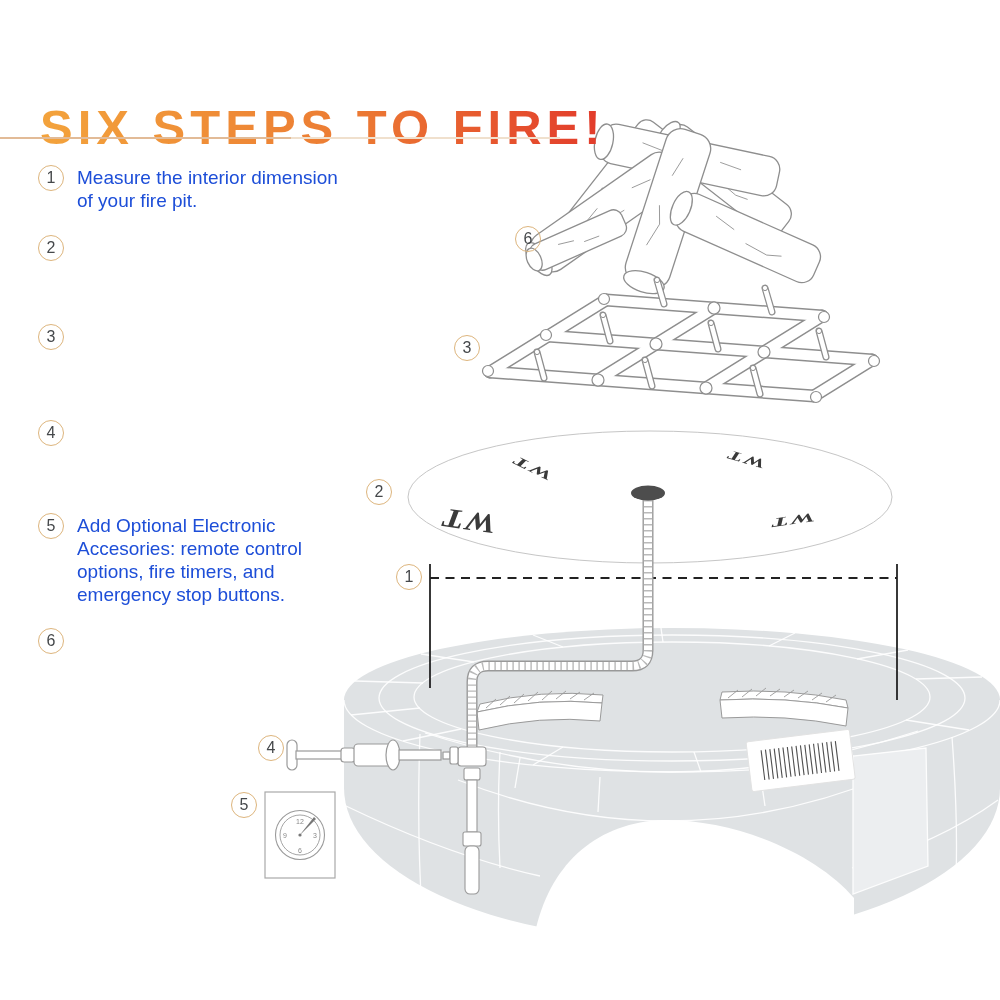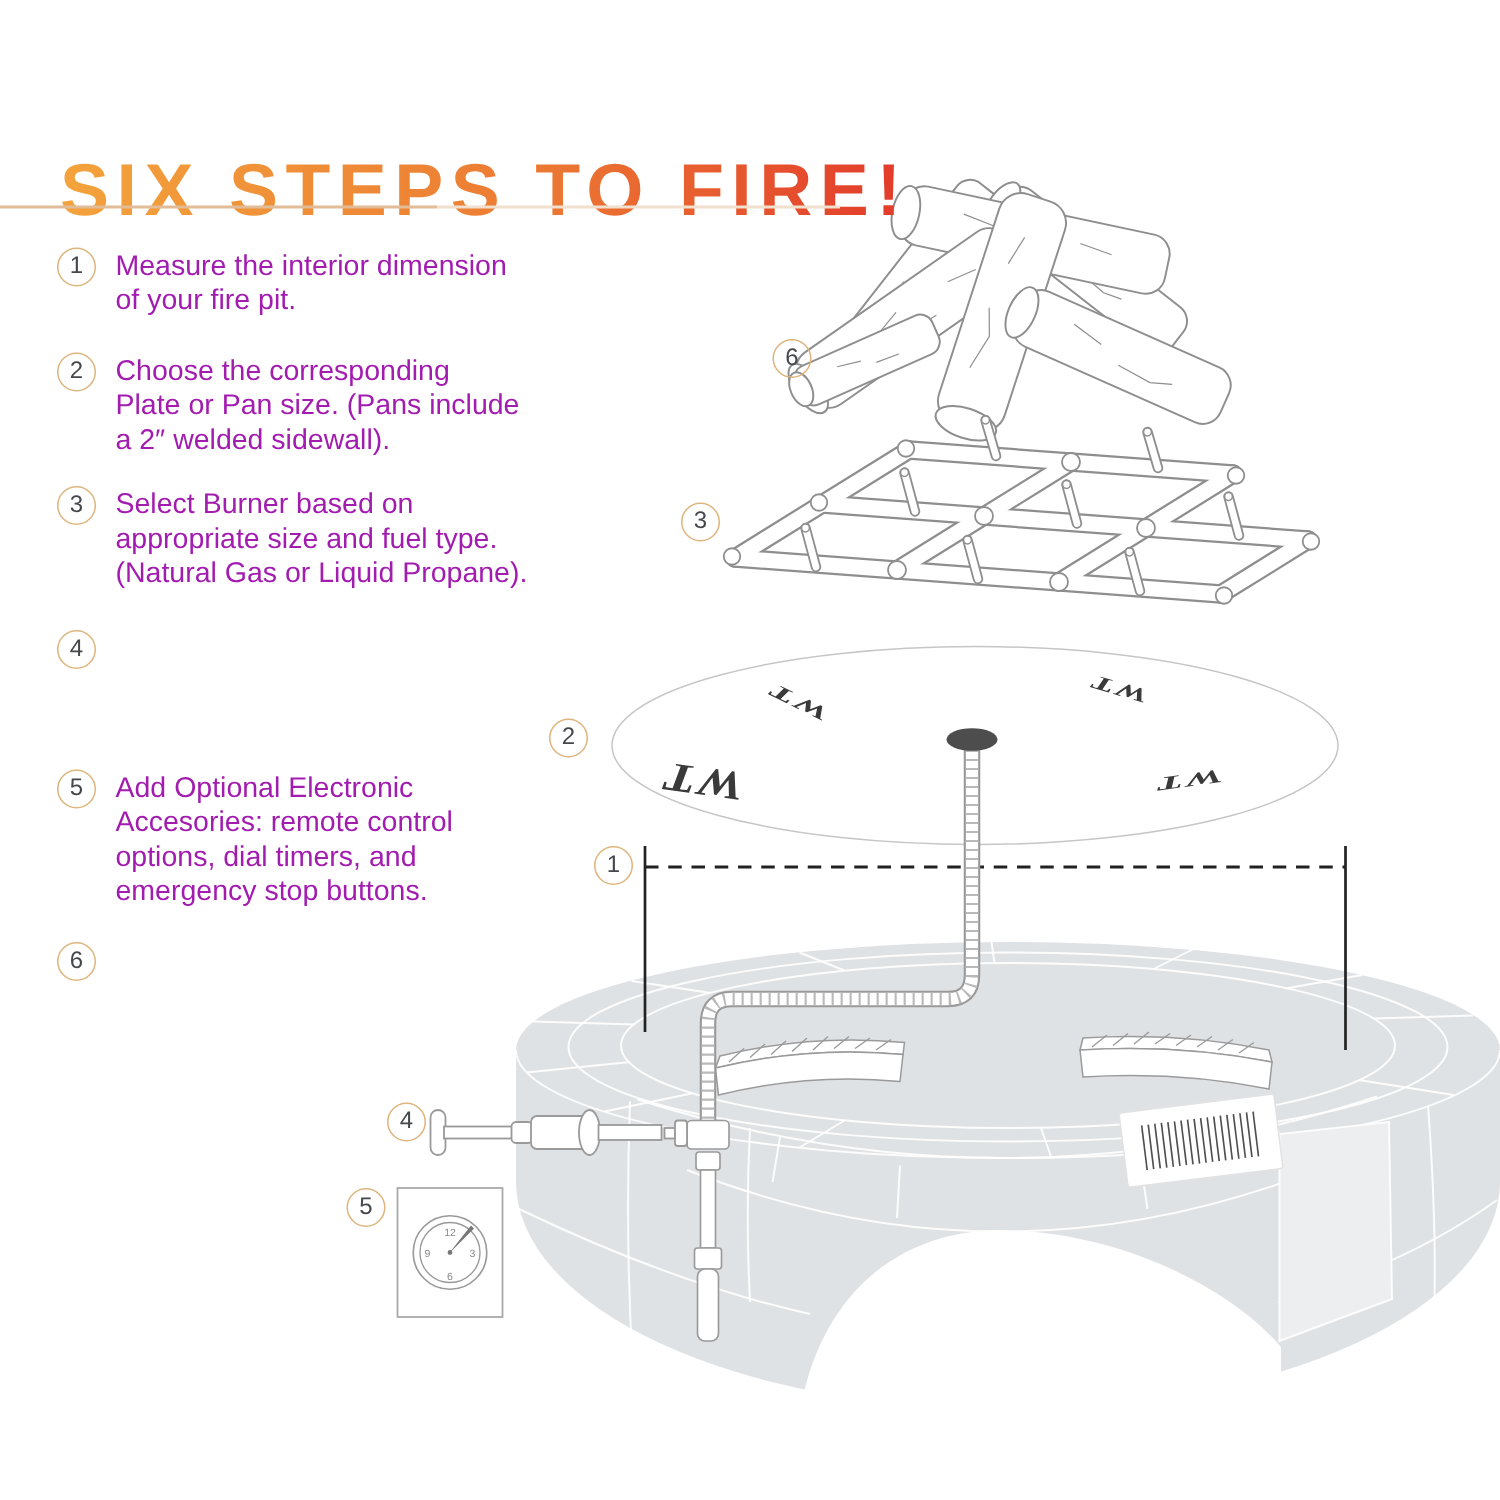--- a/index.html
+++ b/index.html
@@ -8,21 +8,21 @@
   svg{position:absolute;left:0;top:0;}
   .title{position:absolute;left:40px;top:66px;font-size:49px;font-weight:600;letter-spacing:5px;
          background:linear-gradient(90deg,#F3A33C 0%,#EC7B33 55%,#E23A2B 100%);
          -webkit-background-clip:text;background-clip:text;color:transparent;white-space:nowrap;}
   .rule{position:absolute;left:0;top:137px;width:560px;height:2px;
         background:linear-gradient(90deg,#E2BB97 0%,#E2BB97 52%,#F0E0CD 52%,#F0E0CD 100%);}
   .step{position:absolute;left:38px;display:flex;gap:13px;align-items:flex-start;width:330px;}
   .badge,.callout{box-sizing:border-box;width:26px;height:26px;border:1.6px solid #DDB57D;border-radius:50%;
          color:#45484B;font-size:16px;display:flex;align-items:center;justify-content:center;
          flex:0 0 auto;background:transparent;line-height:1;}
-  .step-text{color:#a21caf;font-size:19px;line-height:23px;white-space:pre-line;padding-top:1px;}
+  .step-text{color:#1d4ed8;font-size:19px;line-height:23px;white-space:pre-line;padding-top:1px;}
   .callout{position:absolute;}
   .c6{left:515px;top:226px;} .c3{left:454px;top:335px;} .c2{left:366px;top:479px;}
   .c1{left:396px;top:564px;} .c4{left:258px;top:735px;} .c5{left:231px;top:792px;}
   .s1{top:165px;} .s2{top:235px;} .s3{top:324px;} .s4{top:420px;} .s5{top:513px;} .s6{top:628px;}
   .wt{font-family:"Liberation Serif",serif;font-style:italic;font-weight:bold;fill:#3A3A3A;}
   .joint{stroke:rgba(255,255,255,0.9);stroke-width:1.3;fill:none;}
 </style>
 </head>
 <body>
 
@@ -276,38 +276,32 @@
   <h1 class="title">SIX STEPS TO FIRE!</h1>
   <div class="rule"></div>
 
   <div class="step s1">
     <div class="badge">1</div>
     <div class="step-text">Measure the interior dimension
 of your fire pit.</div>
   </div>
   <div class="step s2">
     <div class="badge">2</div>
-    <div class="step-text">Choose the corresponding
-Plate or Pan size. (Pans include
-a 2″ welded sidewall).</div>
   </div>
   <div class="step s3">
     <div class="badge">3</div>
-    <div class="step-text">Select Burner based on
-appropriate size and fuel type.
-(Natural Gas or Liquid Propane).</div>
   </div>
   <div class="step s4">
     <div class="badge">4</div>
   </div>
   <div class="step s5">
     <div class="badge">5</div>
     <div class="step-text">Add Optional Electronic
 Accesories: remote control
-options, dial timers, and
+options, fire timers, and
 emergency stop buttons.</div>
   </div>
   <div class="step s6">
     <div class="badge">6</div>
   </div>
 
   <div class="callout c6">6</div>
   <div class="callout c3">3</div>
   <div class="callout c2">2</div>
   <div class="callout c1">1</div>

